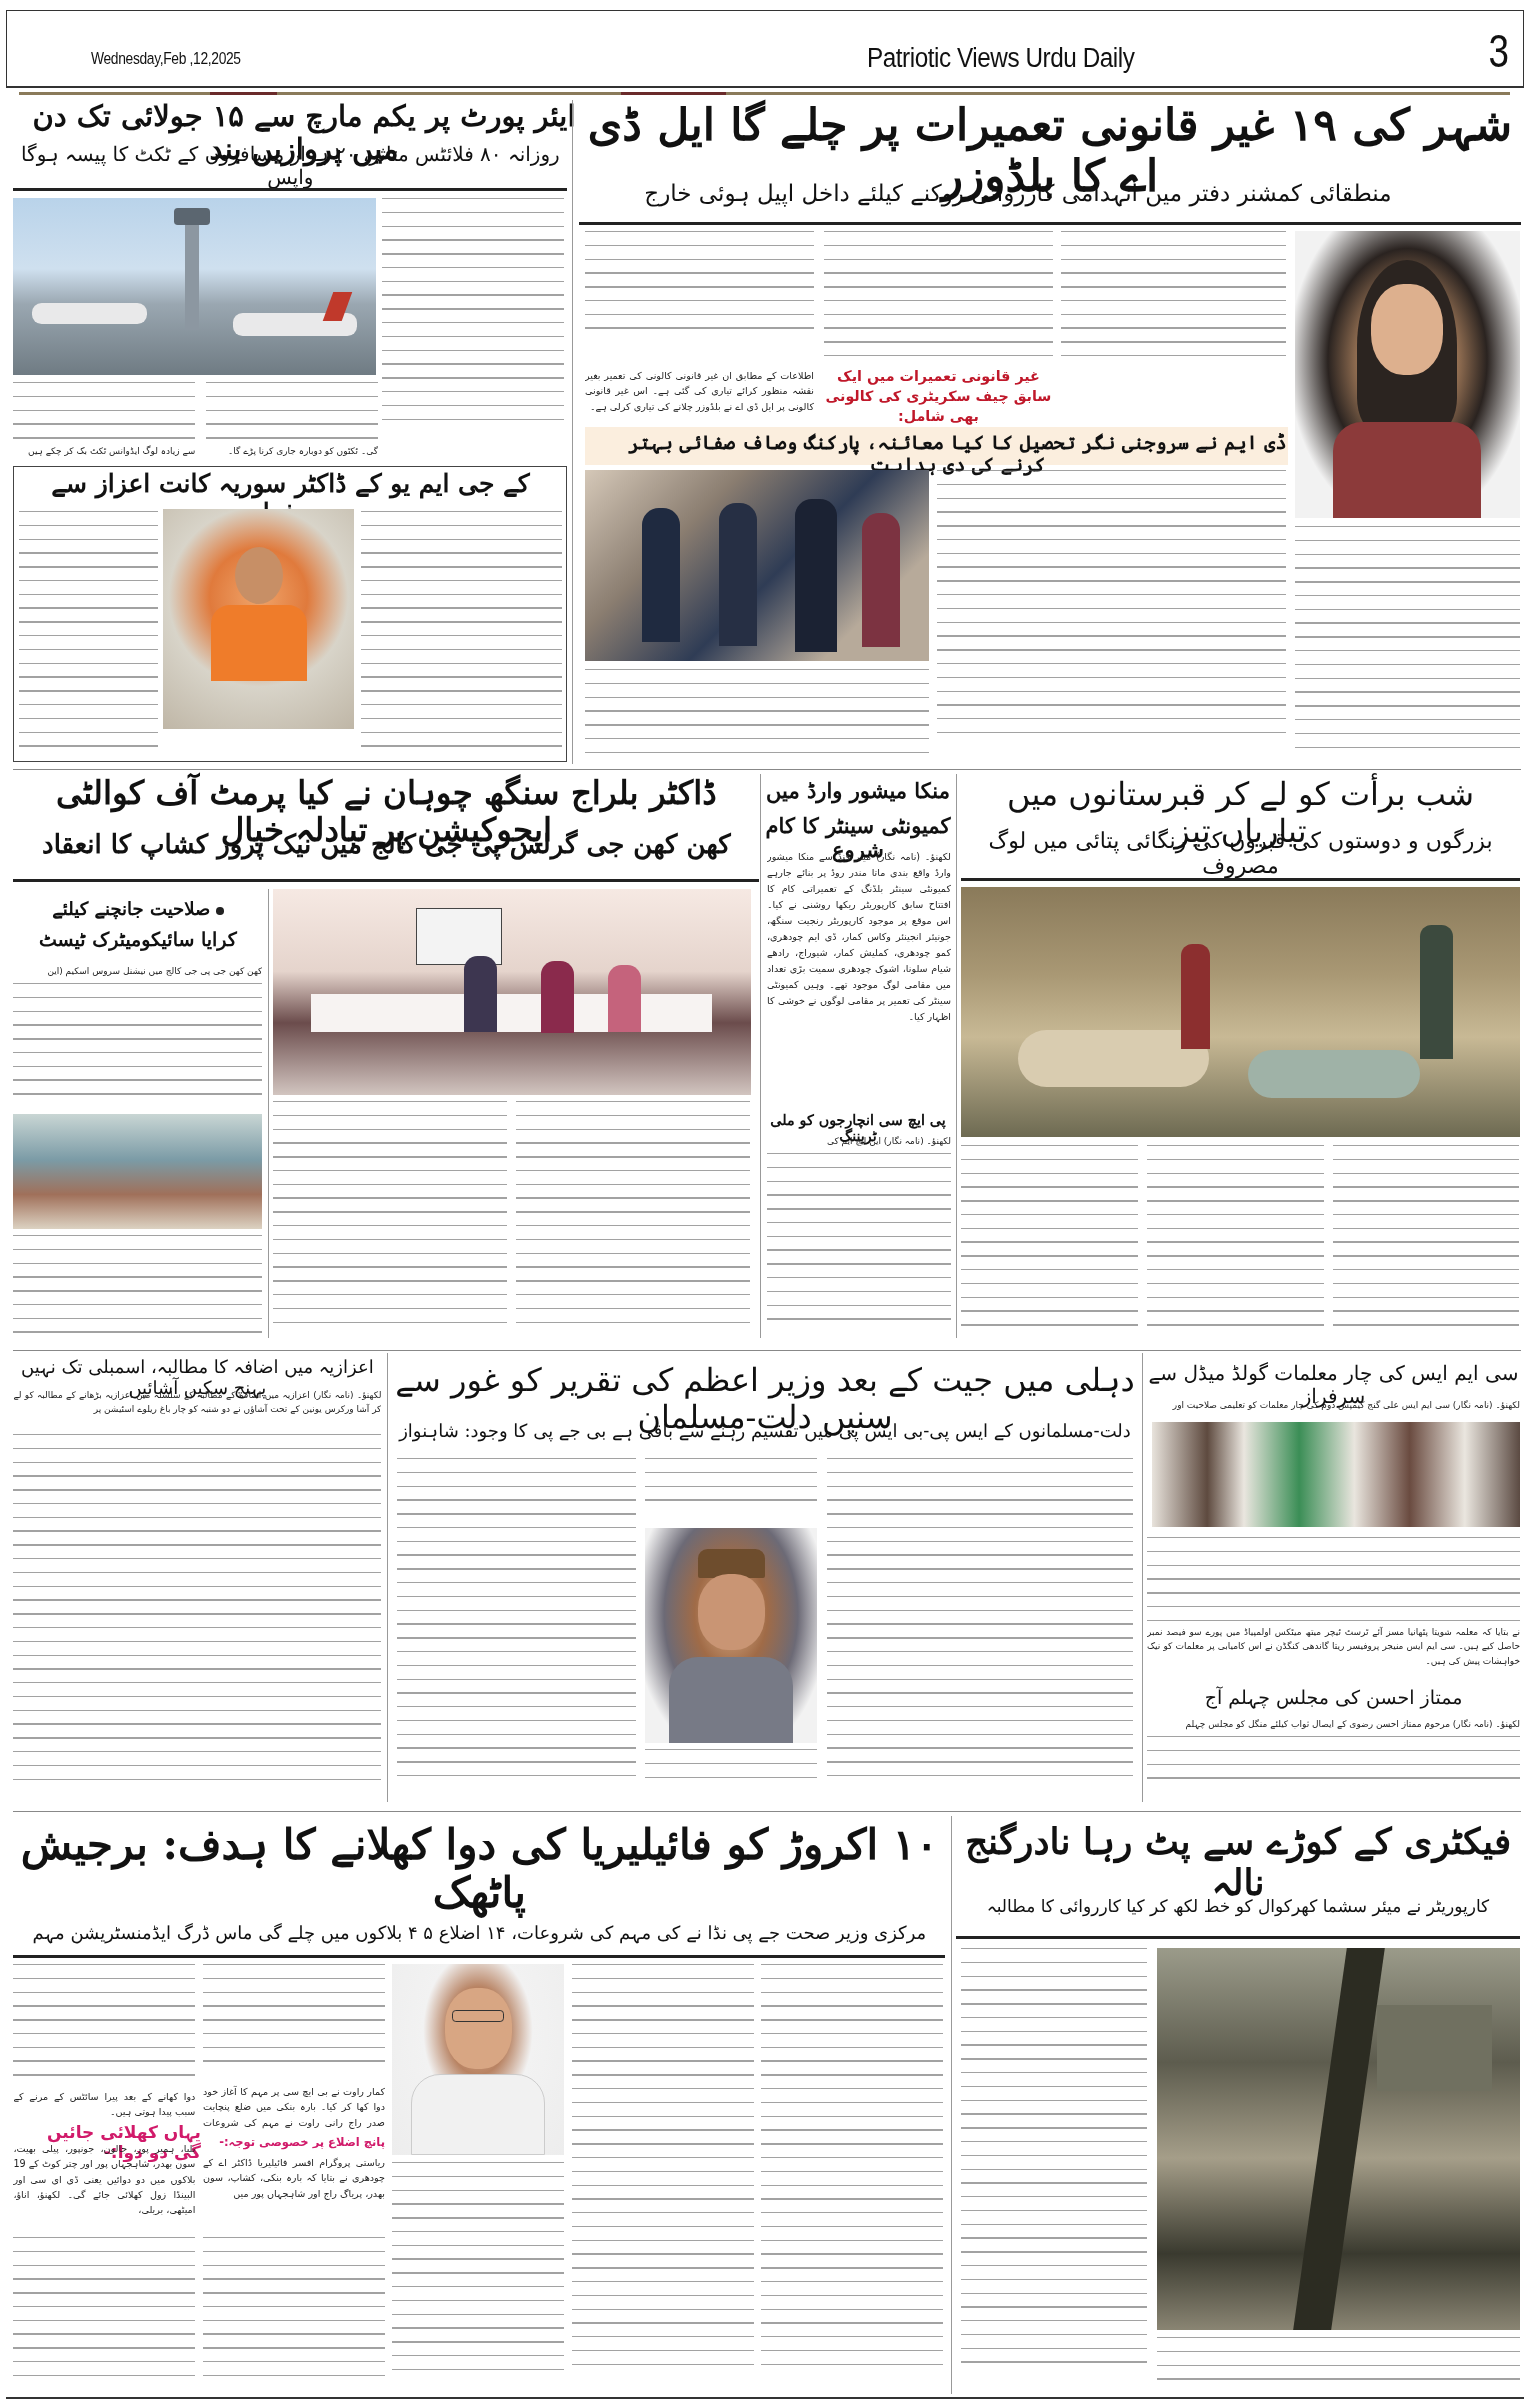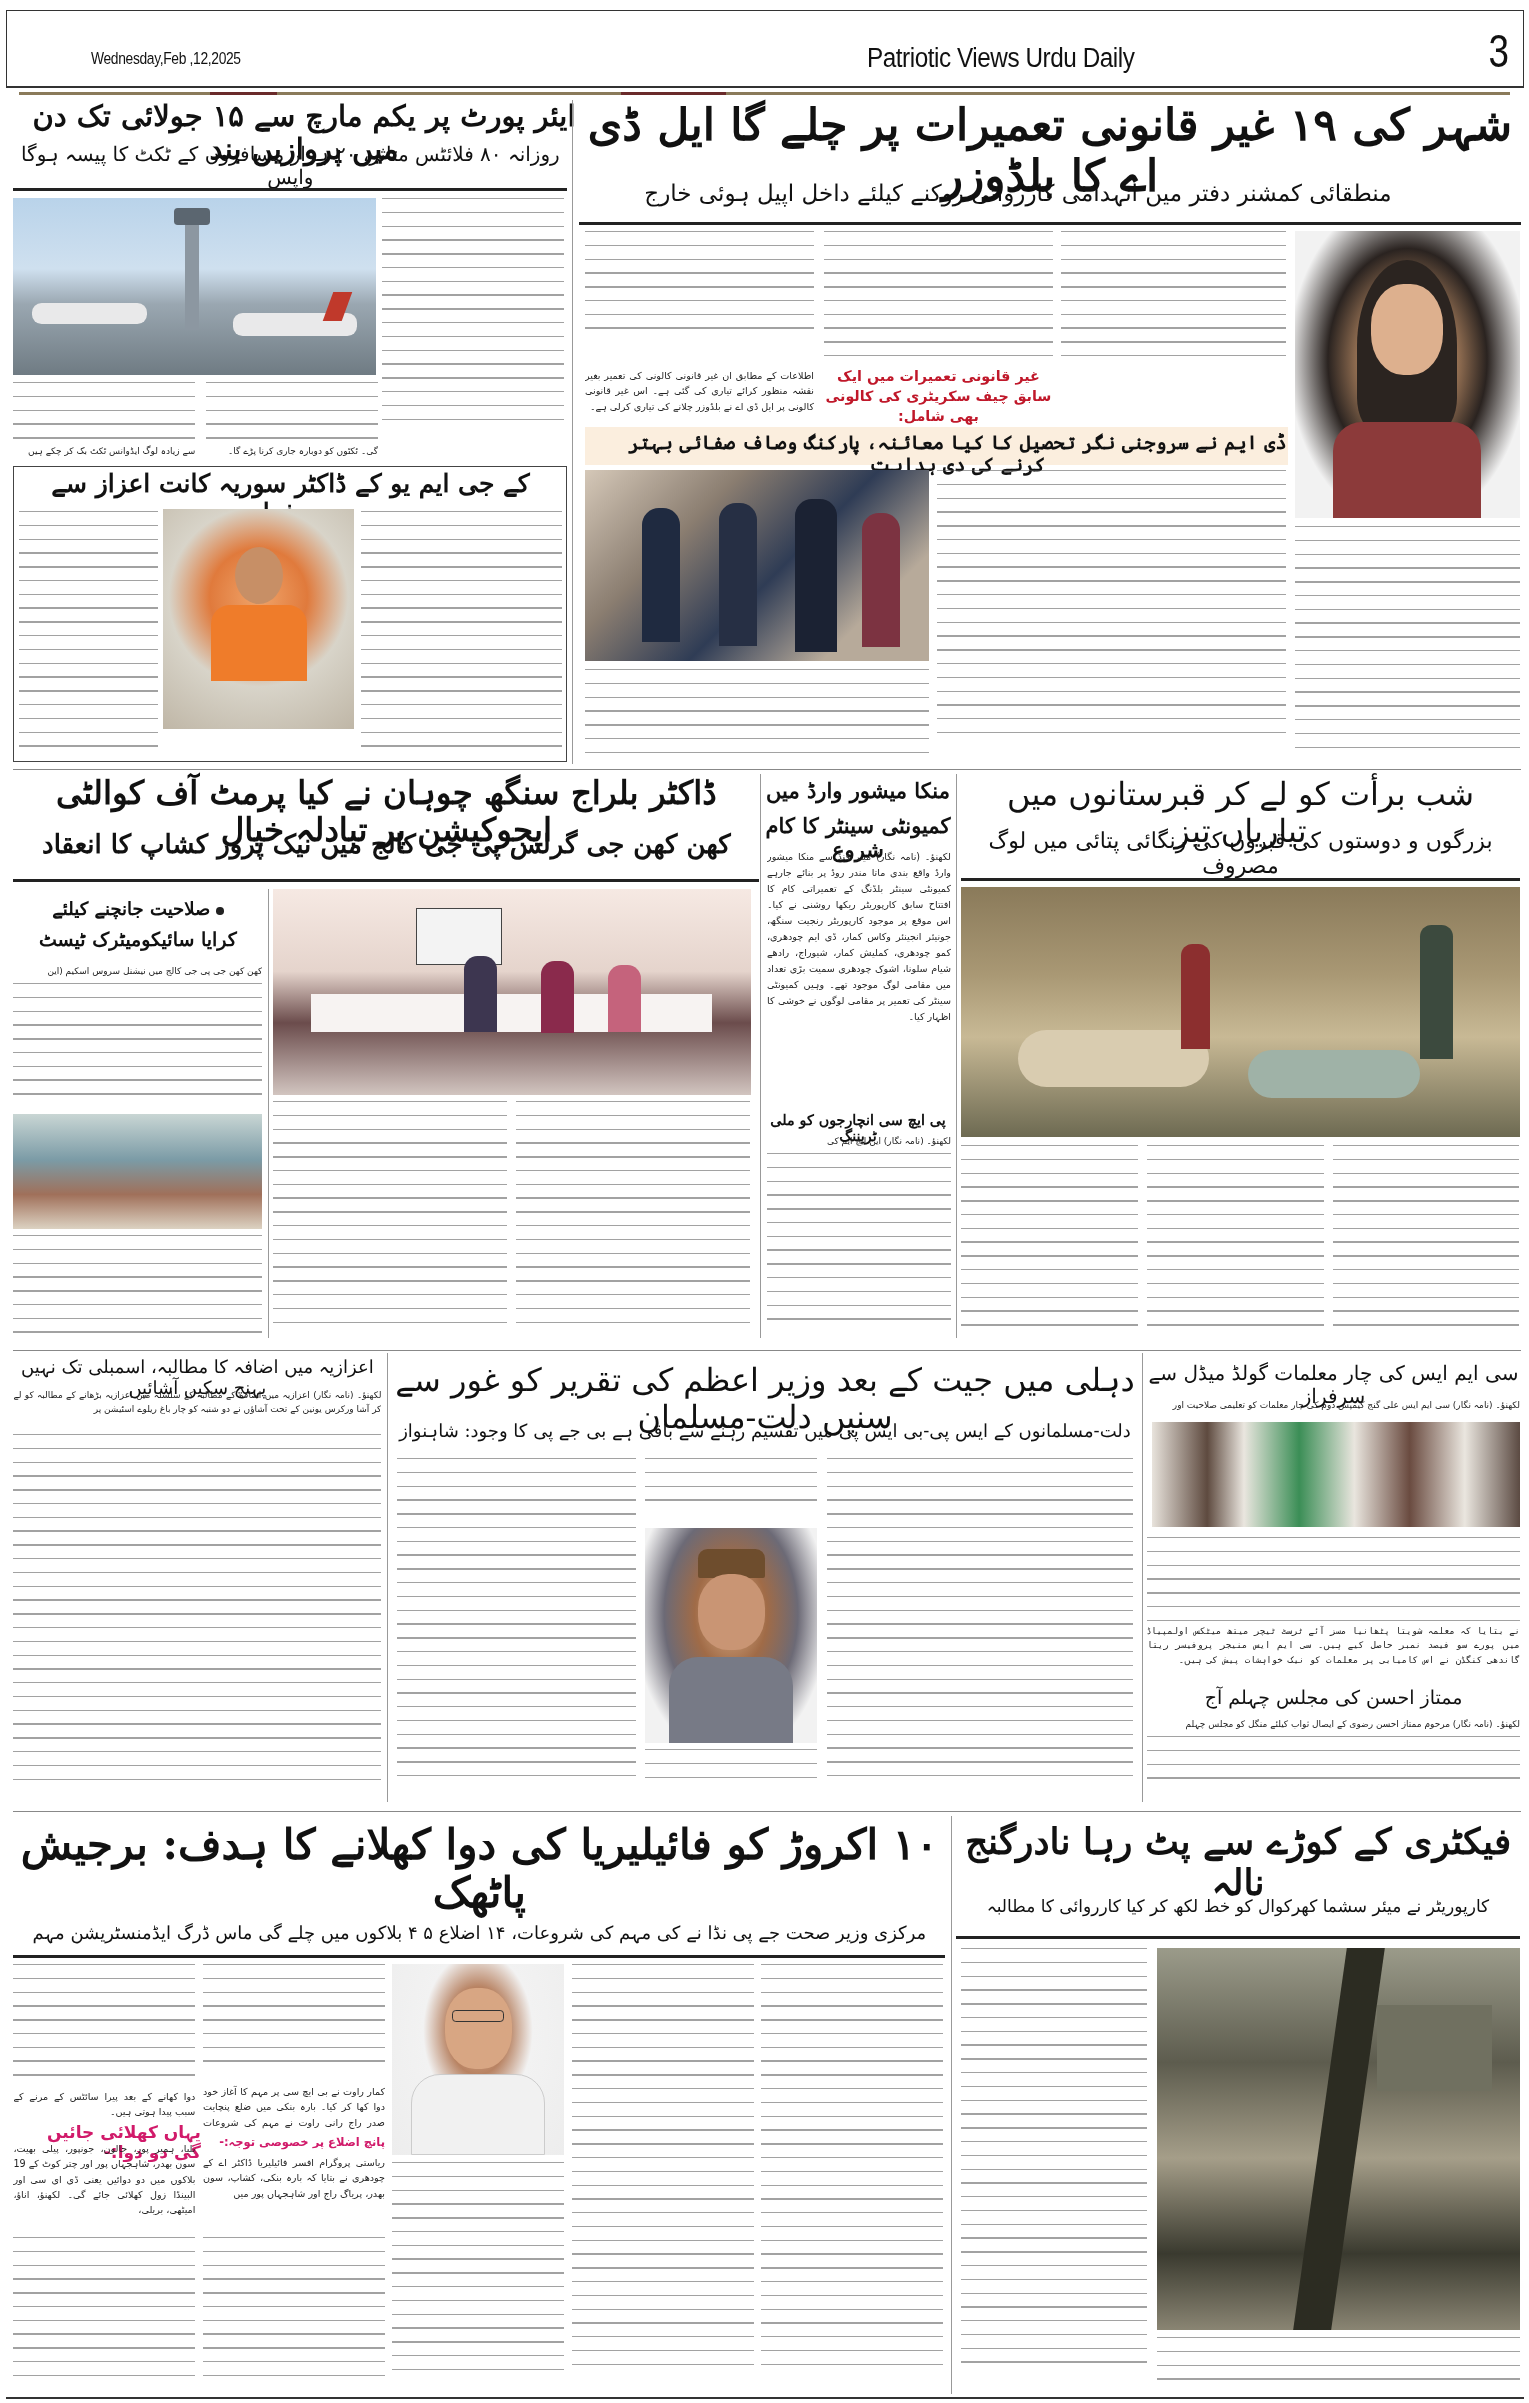--- a/index.html
+++ b/index.html
@@ -528,21 +528,21 @@
 <div class="photo ph-winners" style="left:1152px;top:1422px;width:368px;height:105px;"></div>
 <div class="lines" style="left:1147px;top:1537px;width:373px;height:91px;">
     <span></span>
     <span></span>
     <span></span>
     <span></span>
     <span></span>
     <span></span>
     <span></span>
   </div>
-<div class="abs body-text" style="left:1147px;top:1625px;width:373px;height:59px;font-family:Liberation Mono, monospace;">نے بتایا کہ معلمہ شویتا پٹھانیا مسز آئے ٹرسٹ ٹیچر میتھ میٹکس اولمپیاڈ میں پورے سو فیصد نمبر حاصل کیے ہیں۔ سی ایم ایس منیجر پروفیسر ریتا گاندھی کنگڈن نے اس کامیابی پر معلمات کو نیک خواہشات پیش کی ہیں۔</div>
+<div class="abs body-text" style="left:1147px;top:1625px;width:373px;height:59px;">نے بتایا کہ معلمہ شویتا پٹھانیا مسز آئے ٹرسٹ ٹیچر میتھ میٹکس اولمپیاڈ میں پورے سو فیصد نمبر حاصل کیے ہیں۔ سی ایم ایس منیجر پروفیسر ریتا گاندھی کنگڈن نے اس کامیابی پر معلمات کو نیک خواہشات پیش کی ہیں۔</div>
 <div class="abs hl" style="left:1147px;top:1687px;width:373px;font-size:19px;font-weight:normal;">ممتاز احسن کی مجلس چہلم آج</div>
 <div class="abs body-text" style="left:1147px;top:1717px;width:373px;height:15.3px;">لکھنؤ۔ (نامہ نگار) مرحوم ممتاز احسن رضوی کے ایصال ثواب کیلئے منگل کو مجلس چہلم</div>
 <div class="lines" style="left:1147px;top:1736px;width:373px;height:57px;">
     <span></span>
     <span></span>
     <span></span>
     <span></span>
   </div>
 
 <div class="rule-thin" style="left:13.4px;top:1811px;width:1508px;"></div>

